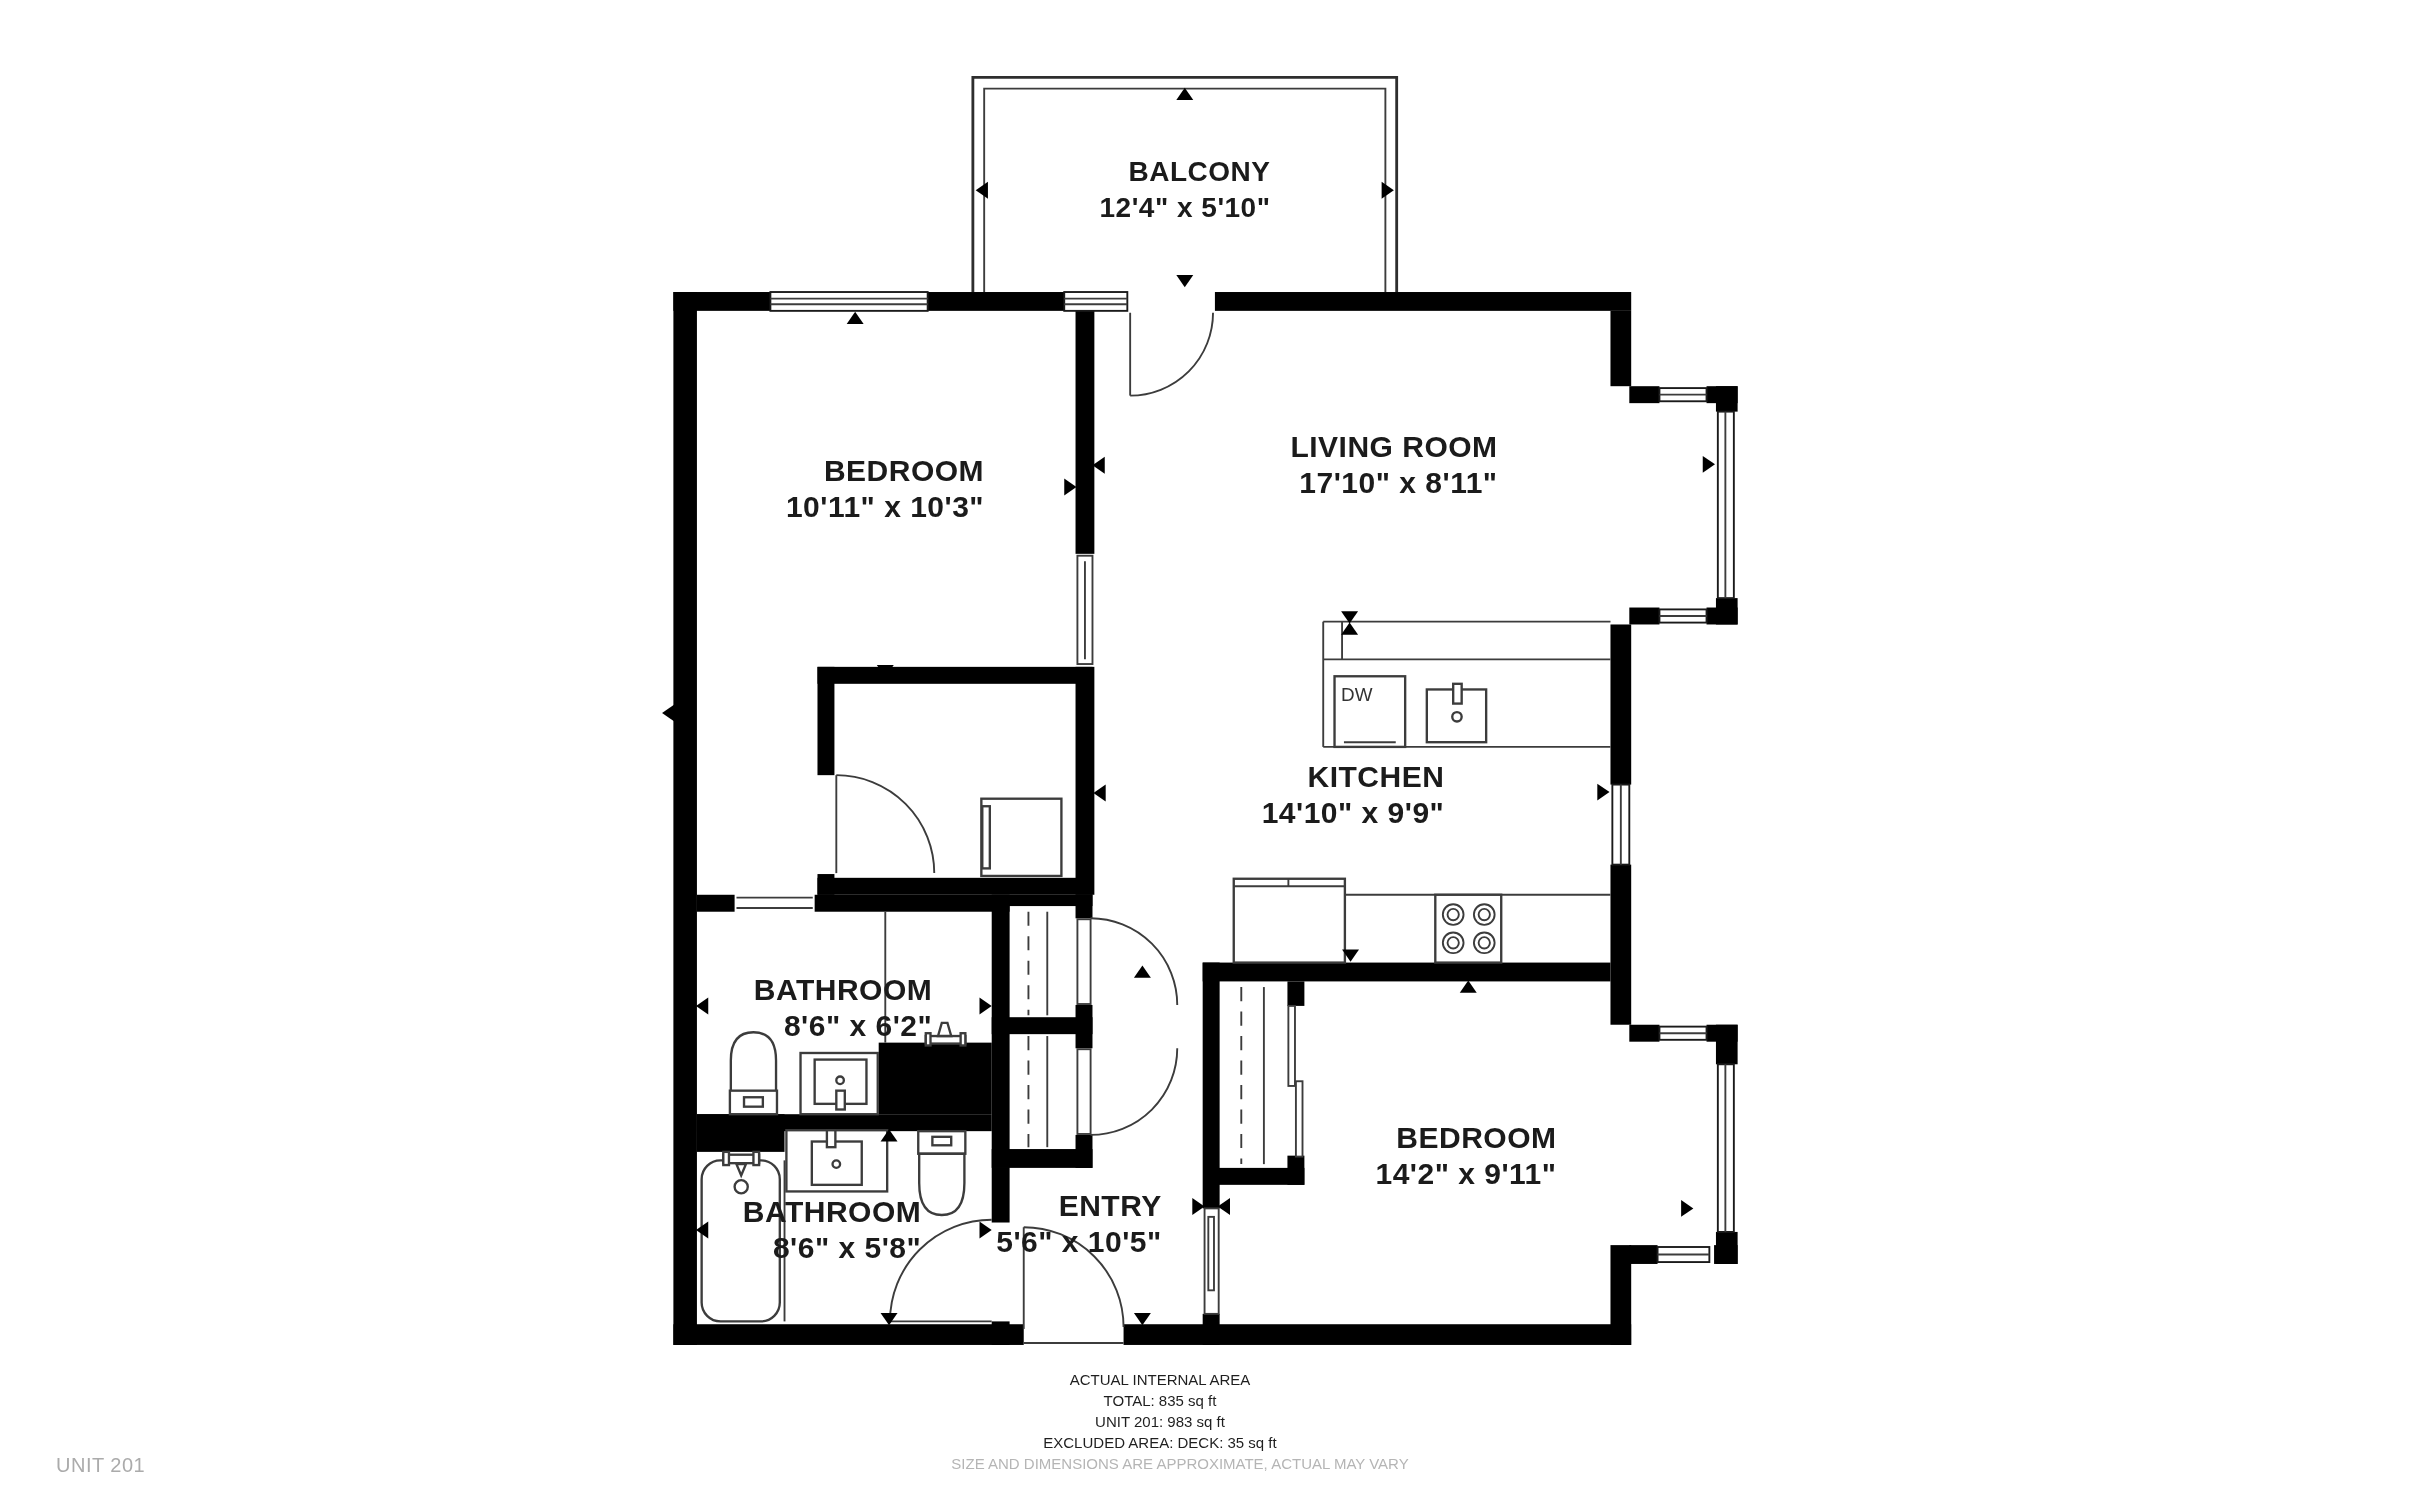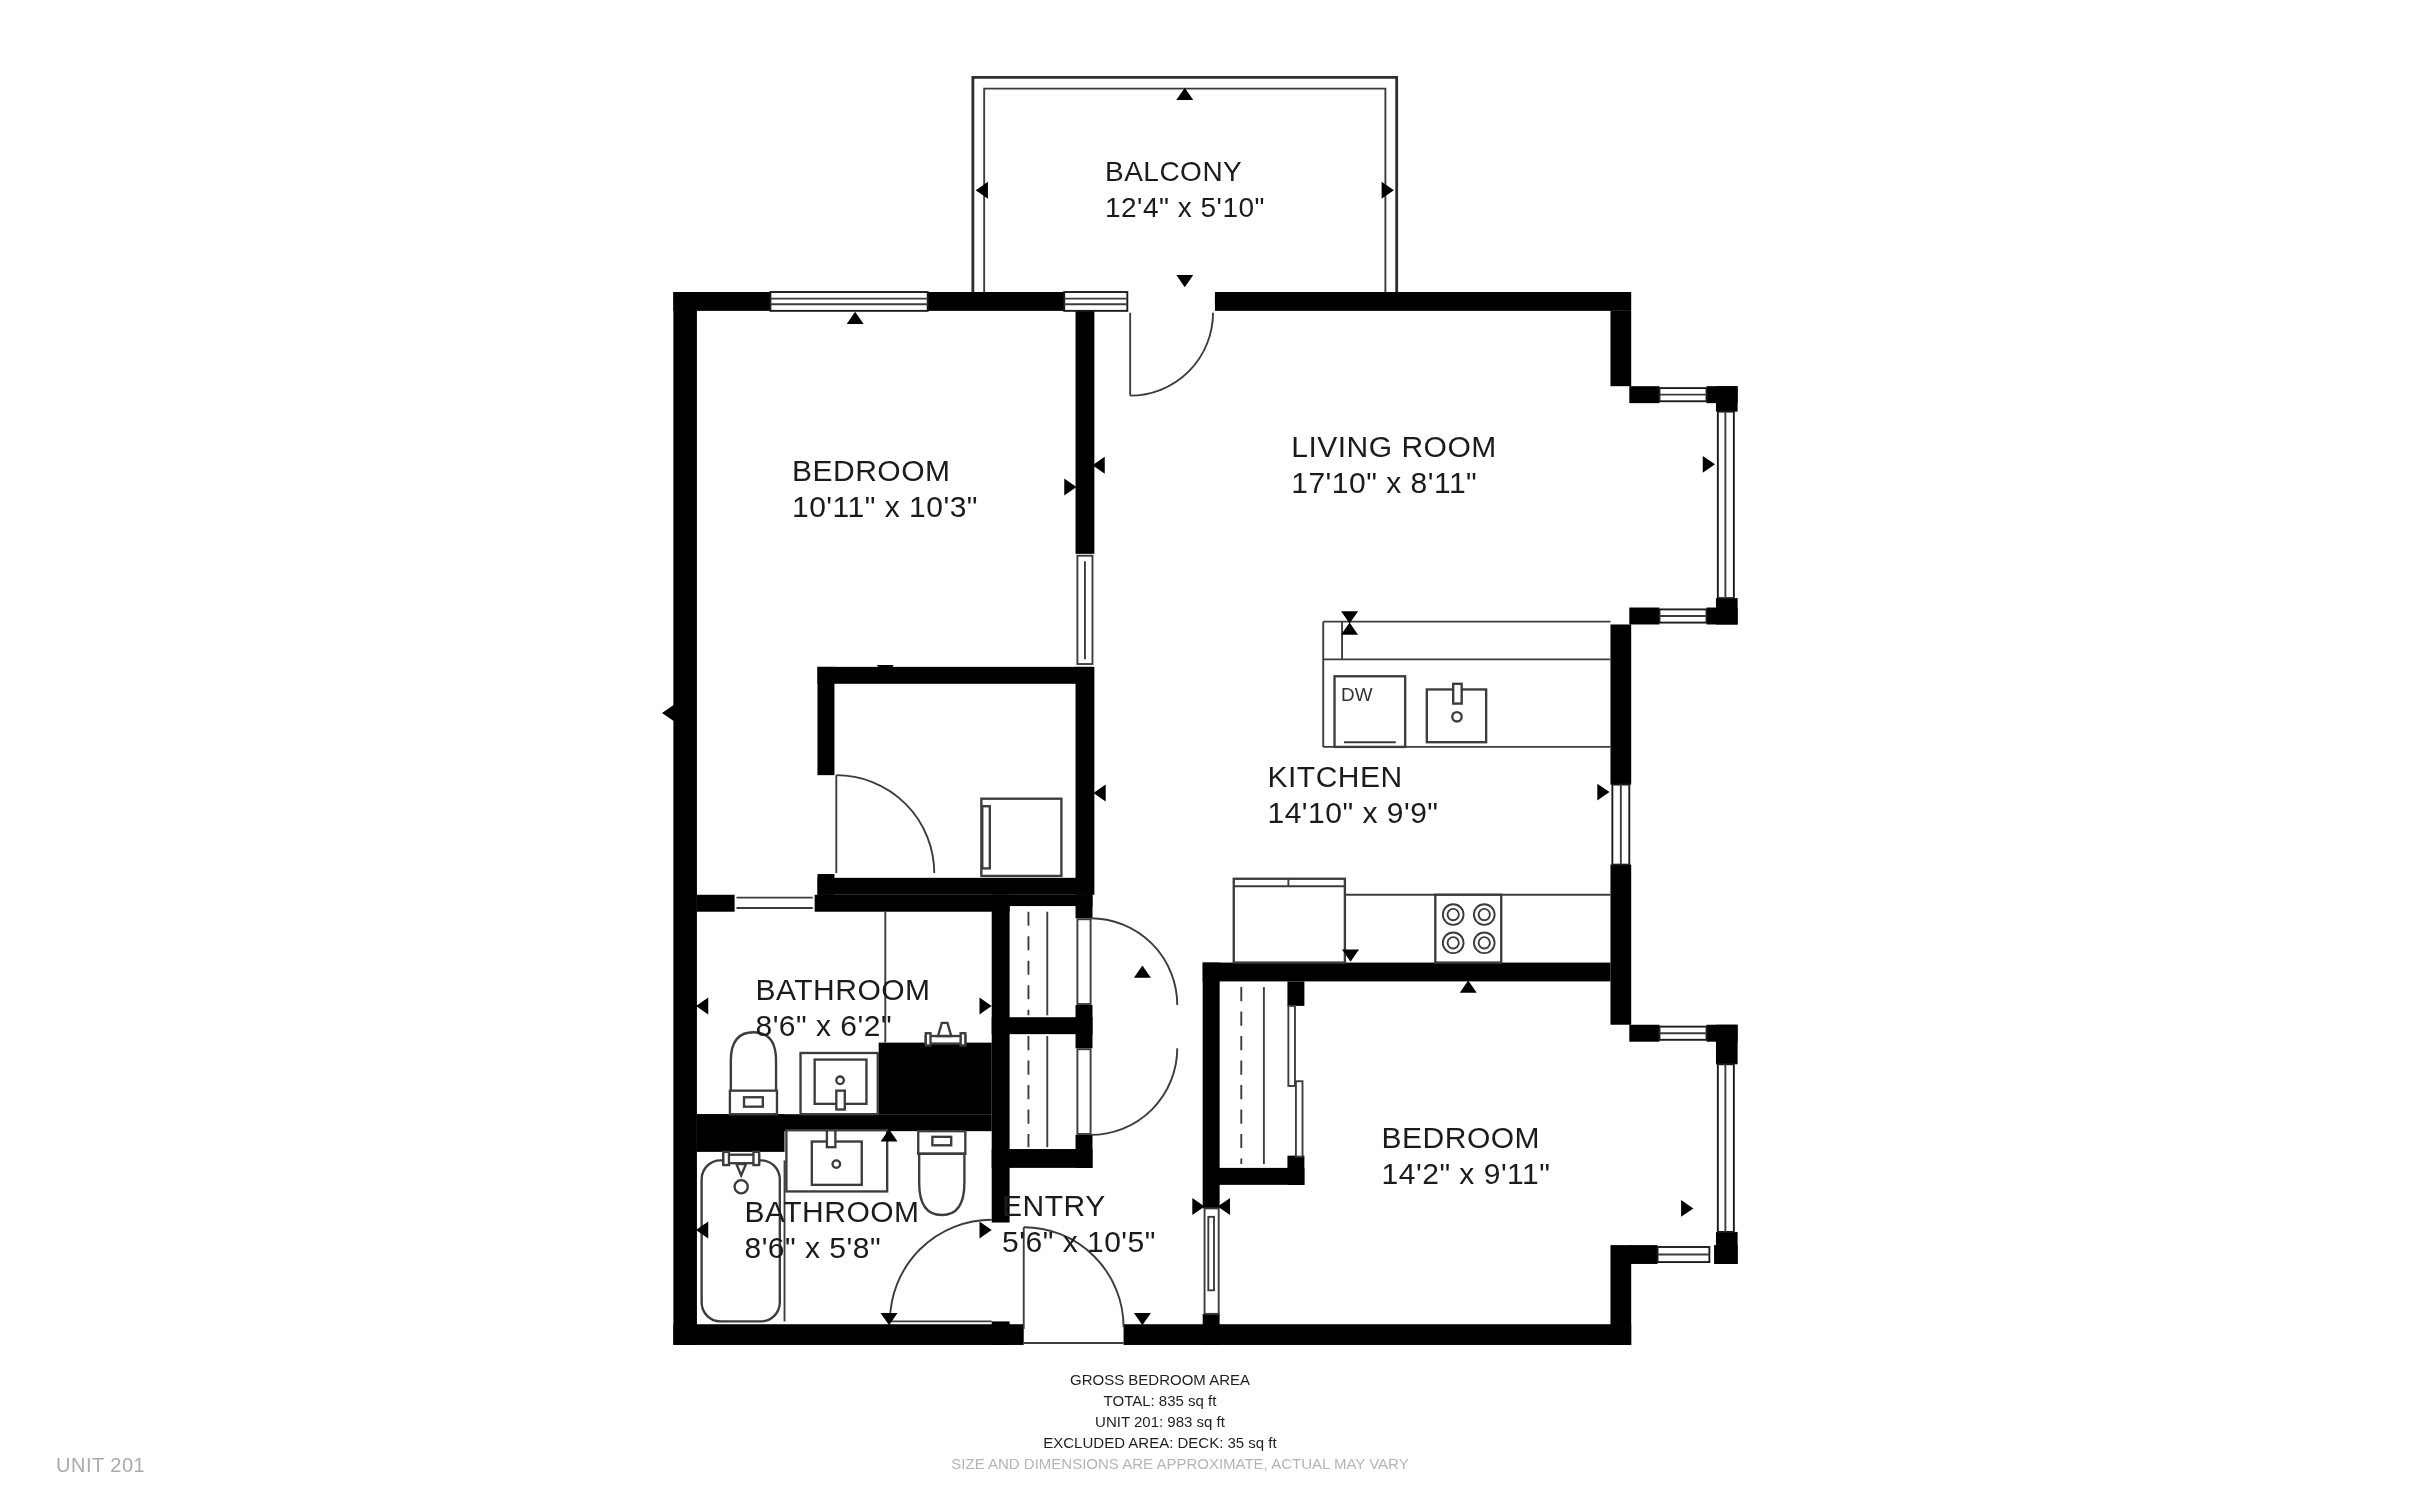--- a/index.html
+++ b/index.html
@@ -1,21 +1,21 @@
 <!DOCTYPE html>
 <html style="font-size:15px"><head>
 <meta charset="utf-8">
 <style>
   html,body{margin:0;padding:0;background:#ffffff;}
   body{width:2411px;height:1507px;position:relative;overflow:hidden;
        font-family:"Liberation Sans","DejaVu Sans",sans-serif;}
   #plan{position:absolute;left:0;top:0;width:2352px;height:1507px;}
-  .room-label{position:absolute;transform:translate(-50%,-50%);text-align:left;
+  .room-label{position:absolute;transform:translate(-50%,-50%);text-align:right;
       color:#1b1b1b;font-size:30px;line-height:36px;white-space:nowrap;
-      letter-spacing:0.5px;pointer-events:none;}
+      letter-spacing:0.5px;pointer-events:none;font-weight:bold;}
   .room-label .dims{letter-spacing:0.5px;}
   #footer{position:absolute;left:1160px;top:1369px;transform:translateX(-50%);
       text-align:center;font-size:15px;line-height:21px;color:#1f1f1f;white-space:nowrap;}
   #footer .muted{color:#b5b5b5;margin-left:40px;}
   #unit-tag{position:absolute;left:28px;top:1454px;font-size:20px;color:#ababab;
       letter-spacing:0.5px;margin-left:28px;}
   svg .wall{fill:#000;}
   svg .thin{stroke:#3c3c3c;stroke-width:2;fill:none;}
   svg .thick{stroke:#2e2e2e;stroke-width:3;fill:none;}
   svg .fix{stroke:#3c3c3c;stroke-width:2.5;fill:#fff;}
@@ -344,21 +344,21 @@
   <div>ENTRY</div>
   <div class="dims">5'6" x 10'5"</div>
 </div>
 
 <div class="room-label" style="left:1466px;top:1156px">
   <div>BEDROOM</div>
   <div class="dims">14'2" x 9'11"</div>
 </div>
 
 <div id="footer">
-  <div>GROSS BEDROOM AREA</div>
+  <div>ACTUAL INTERNAL AREA</div>
   <div>TOTAL: 835 sq ft</div>
   <div>UNIT 201: 983 sq ft</div>
   <div>EXCLUDED AREA: DECK: 35 sq ft</div>
   <div class="muted">SIZE AND DIMENSIONS ARE APPROXIMATE, ACTUAL MAY VARY</div>
 </div>
 
 <div id="unit-tag">UNIT 201</div>
 
 
 </body></html>

